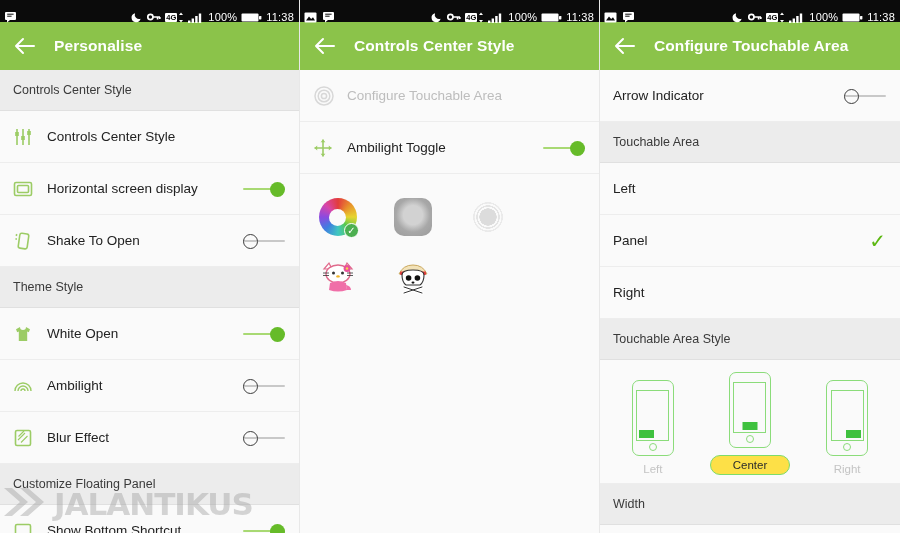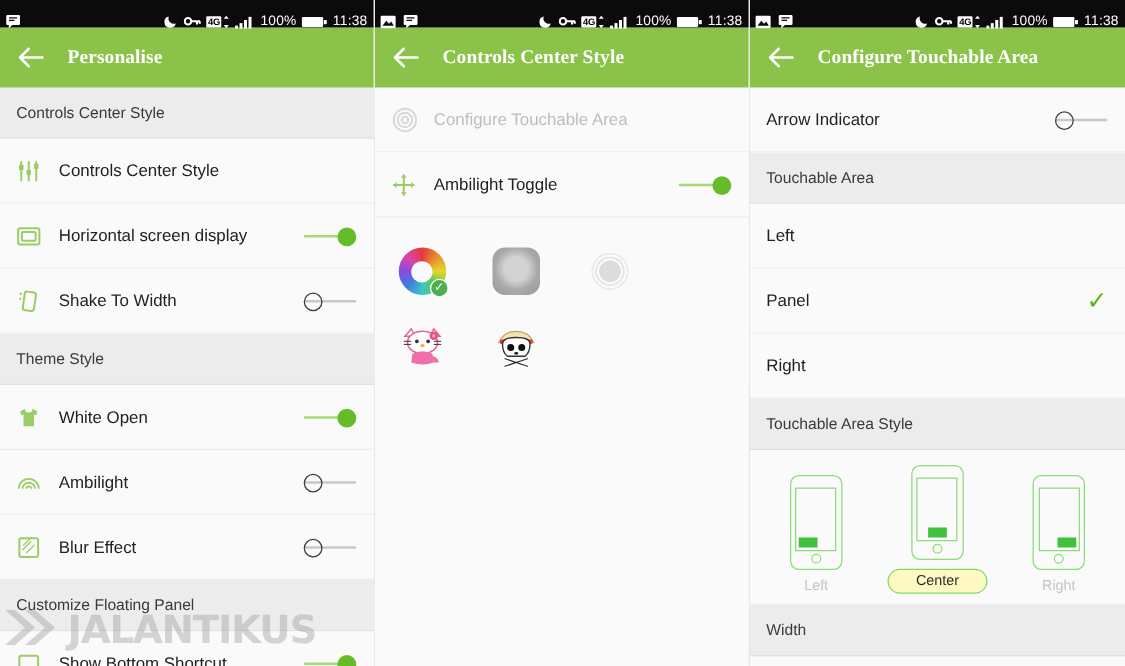--- a/index.html
+++ b/index.html
@@ -42,21 +42,20 @@
   .appbar {
     height: 48px; background: #8bc34a;
     display: flex; align-items: center; gap: 18px;
     padding-left: 14px;
     position: relative; z-index: 4;
   }
   .appbar .back { cursor: pointer; display: flex; align-items: center; }
   .appbar .title {
     color: #ffffff; font-size: 15.5px; font-weight: bold;
     letter-spacing: .1px;
-    font-family: Liberation Serif, serif;
   }
 
   
   .list { background: #fafafa; }
   .section-head {
     background: #ececec; height: 41px;
     display: flex; align-items: center;
     padding-left: 13px;
     font-size: 12.5px; color: #3a3a3a;
     border-bottom: 1px solid #e0e0e0;
@@ -119,21 +118,21 @@
     position: relative; display: flex; align-items: center; justify-content: center;
   }
   .phone .scr { width: 33px; height: 51px; border: 1.3px solid #8bdc7a; position: absolute; top: 9px; }
   .phone .home { width: 8px; height: 8px; border: 1.3px solid #8bdc7a; border-radius: 50%; position: absolute; bottom: 4px; }
   .phone .bar { position: absolute; height: 8px; width: 15px; background: #3fc13f; bottom: 17px; }
   .phone .bar.left { left: 6px; } .phone .bar.center { left: 50%; transform: translateX(-50%); }
   .phone .bar.right { right: 6px; }
   .phone-lbl { margin-top: 7px; font-size: 11.5px; color: #c4c4c4; }
   .phone-opt.selected .phone-lbl {
     color: #2b2b2b; border: 1.4px solid #7ddb6b; border-radius: 11px;
-    padding: 3px 22px; background: #fef9c3;
+    padding: 3px 22px; background: #fde047;
   }
 
   
   .slider-wrap { display: flex; align-items: center; padding: 14px 14px 0; gap: 8px; position: relative; }
 
   
   svg.gi { stroke: #9ccc65; fill: none; stroke-width: 1.6; }
 
   
   .watermark {
@@ -242,21 +241,21 @@
         </span>
       </div>
 
       <div class="row">
         <span class="ico">
           <svg class="gi" width="20" height="20" viewBox="0 0 20 20">
               <rect x="6" y="2.5" width="9" height="15" rx="2" transform="rotate(8 10 10)"></rect>
               <path d="M4.2 4.5l-1.4-1M4 8l-1.6 0"></path>
             </svg>
         </span>
-        <span class="lbl">Shake To Width</span>
+        <span class="lbl">Shake To Open</span>
         <span class="toggle off">
           <span class="track"></span>
           <span class="knob"></span>
         </span>
       </div>
 
       <div class="section-head">
         <span>Theme Style</span>
       </div>
 

